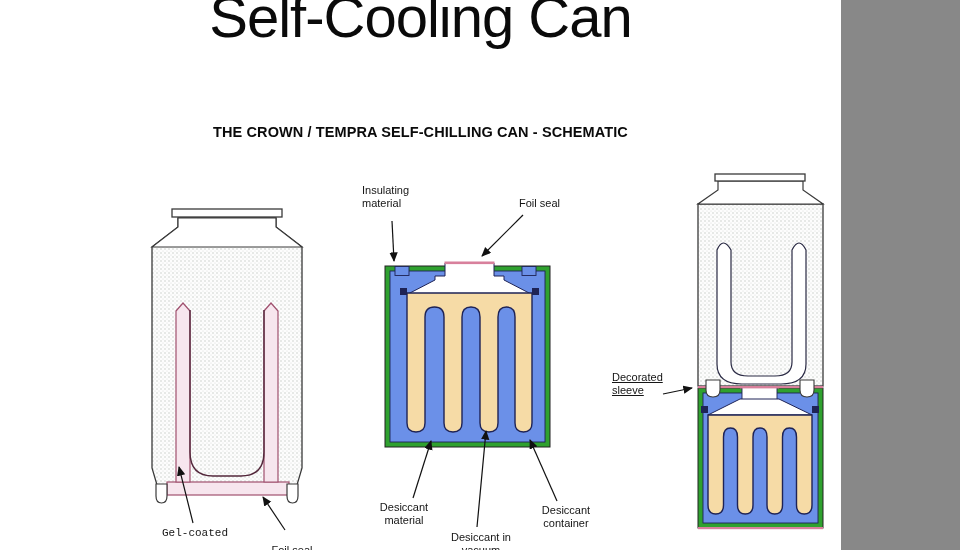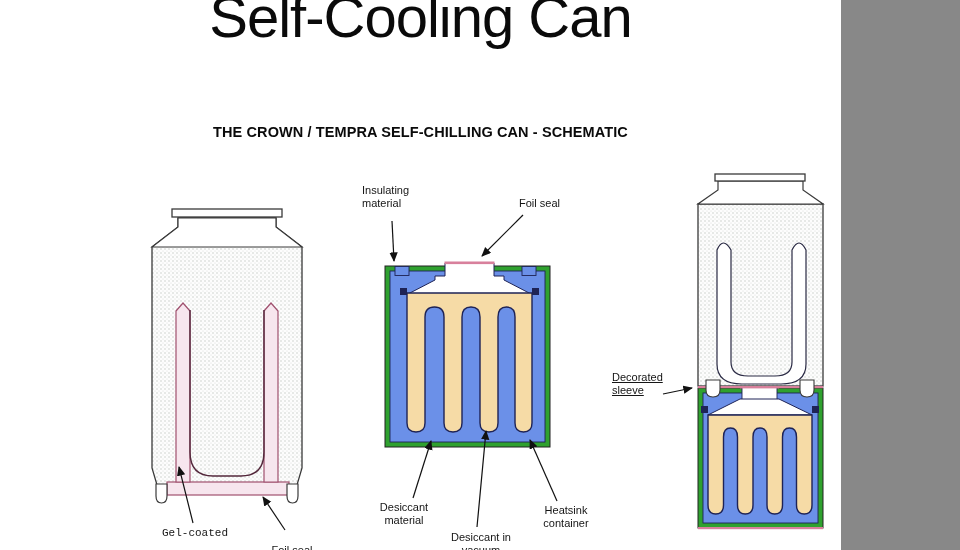--- a/index.html
+++ b/index.html
@@ -113,21 +113,21 @@
   <div class="slide-subtitle">THE CROWN / TEMPRA SELF-CHILLING CAN - SCHEMATIC</div>
 
   <div class="anno" style="left:362px;top:184px;width:64px;">Insulating material</div>
 
   <div class="anno" style="left:519px;top:197px;width:60px;">Foil seal</div>
 
   <div class="anno center" style="left:375px;top:501px;width:58px;">Desiccant material</div>
 
   <div class="anno center" style="left:450px;top:531px;width:62px;">Desiccant in vacuum</div>
 
-  <div class="anno center" style="left:534px;top:504px;width:64px;">Heatsink container</div>
+  <div class="anno center" style="left:534px;top:504px;width:64px;">Desiccant container</div>
 
   <div class="anno" style="left:612px;top:371px;width:68px;text-decoration:underline;">Decorated sleeve</div>
 
   <div class="anno center" style="left:152px;top:527px;width:86px;font-family:Liberation Mono, monospace;">Gel-coated</div>
 
   <div class="anno center" style="left:252px;top:544px;width:80px;">Foil seal</div>
 
 </div>
 
 </body></html>

